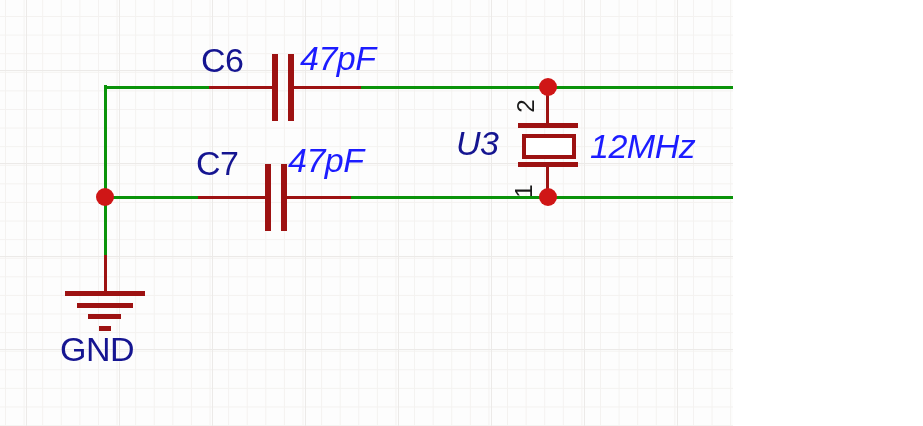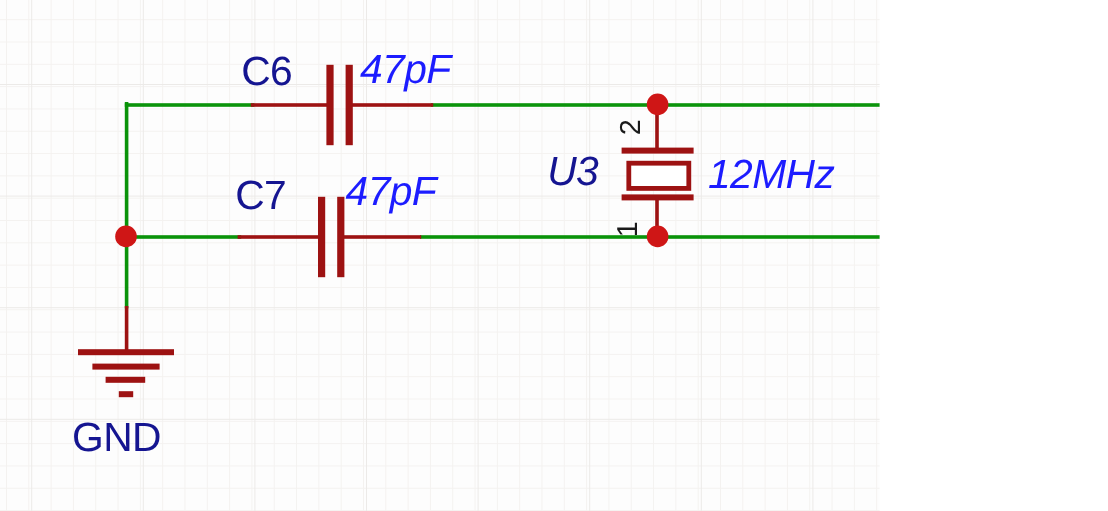--- a/index.html
+++ b/index.html
@@ -95,21 +95,21 @@
     <div class="lbl lbl-ref" style="left:456px;top:126px;font-style:italic;">U3</div>
     <div class="lbl lbl-val" style="left:590px;top:129px;">12MHz</div>
   </div>
 
   <div>
     <div class="lead" style="left:104px;top:255px;width:3px;height:38px;"></div>
     <div class="gbar" style="left:65px;top:291px;width:80px;"></div>
     <div class="gbar" style="left:77px;top:303px;width:56px;"></div>
     <div class="gbar" style="left:88px;top:314px;width:33px;"></div>
     <div class="gbar" style="left:99px;top:326px;width:12px;"></div>
-    <div class="lbl lbl-gnd" style="left:60px;top:348px;text-align:center;">GND</div>
+    <div class="lbl lbl-gnd" style="left:60px;top:332px;text-align:center;">GND</div>
   </div>
 
   <div class="junction" style="left:96px;top:188px;"></div>
   <div class="junction" style="left:539px;top:78px;"></div>
   <div class="junction" style="left:539px;top:188px;"></div>
 
   <div class="terminal" style="left:756px;top:83px;"></div>
   <div class="terminal" style="left:754px;top:192px;"></div>
 
 

